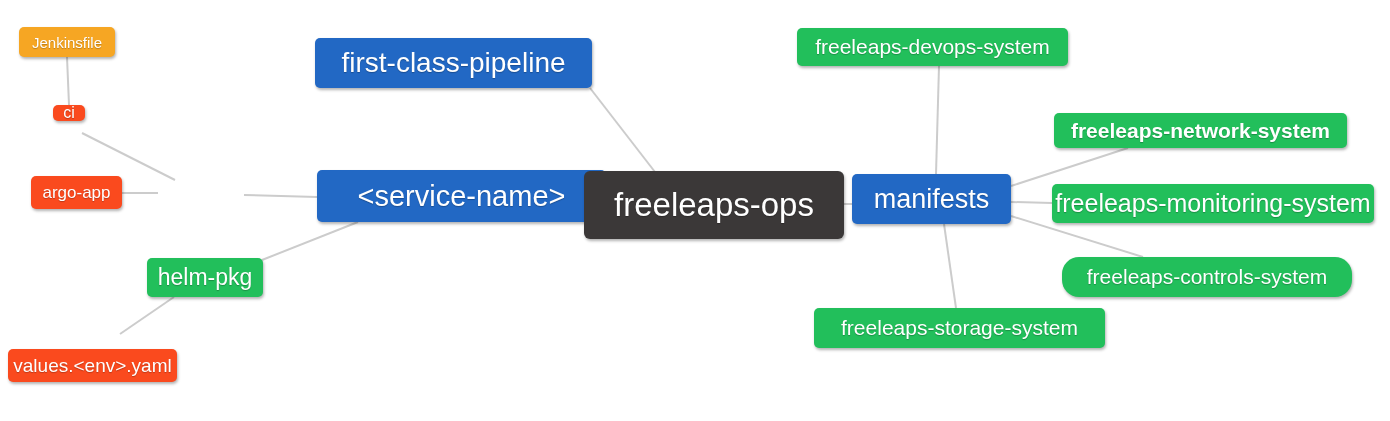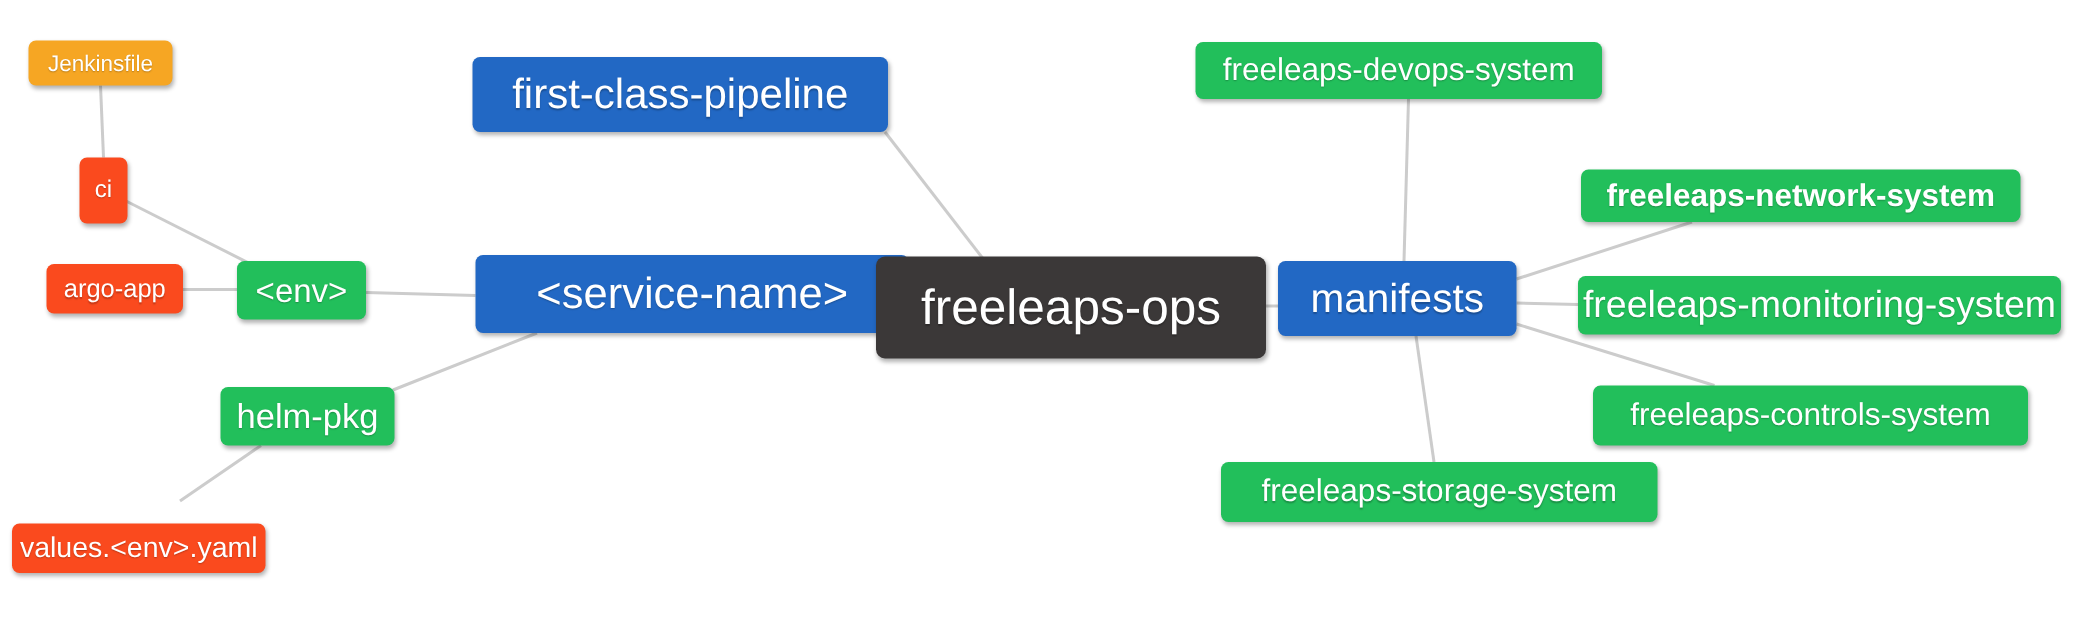--- a/index.html
+++ b/index.html
@@ -32,33 +32,33 @@
     color: #ffffff;
     border-radius: 5px;
     box-shadow: 1px 2px 3px rgba(0,0,0,0.3);
     text-shadow: 0 1px 1px rgba(0,0,0,0.25);
     white-space: nowrap;
     cursor: pointer;
     box-sizing: border-box;
   }
   
   .n-jenkinsfile { left:19px;  top:27px;  width:96px;  height:30px; font-size:15px; }
-  .n-ci          { left:53px;  top:105px; width:32px;  height:44px; font-size:16px; }
+  .n-ci          { left:53px;  top:105px; width:32px;  height:16px; font-size:16px; }
   .n-argo        { left:31px;  top:176px; width:91px;  height:33px; font-size:17px; }
   .n-env         { left:158px; top:174px; width:86px;  height:39px; font-size:22px; }
   .n-fcp         { left:315px; top:38px;  width:277px; height:50px; font-size:28px; }
   .n-svc         { left:317px; top:170px; width:289px; height:52px; font-size:29px; }
   .n-helm        { left:147px; top:258px; width:116px; height:39px; font-size:23px; }
   .n-values      { left:8px;   top:333px; width:169px; height:33px; font-size:19px;margin-top:16px; }
   .n-root        { left:584px; top:171px; width:260px; height:68px; font-size:33px; border-radius:6px; }
   .n-manifests   { left:852px; top:174px; width:159px; height:50px; font-size:27px; }
   .n-devops      { left:797px; top:28px;  width:271px; height:38px; font-size:21px; }
   .n-network     { left:1054px;top:113px; width:293px; height:35px; font-size:21px;font-weight:bold; }
   .n-monitoring  { left:1052px;top:184px; width:322px; height:39px; font-size:25px; }
-  .n-controls    { left:1062px;top:257px; width:290px; height:40px; font-size:21px; }
+  .n-controls    { left:1062px;top:257px; width:290px; height:40px; font-size:21px;border-radius:17px; }
   .n-storage     { left:814px; top:308px; width:291px; height:40px; font-size:21px; }
 </style>
 </head>
 <body>
 
 <div class="canvas">
 
   <svg class="edges" viewBox="0 0 1390 421">
     <line x1="67" y1="57" x2="69" y2="105" style="stroke: rgb(204, 204, 204);"></line>
     <line x1="82" y1="133" x2="175" y2="180" style="stroke: rgb(204, 204, 204);"></line>
@@ -72,21 +72,20 @@
     <line x1="936" y1="174" x2="939" y2="66" style="stroke: rgb(204, 204, 204);"></line>
     <line x1="1011" y1="186" x2="1128" y2="148" style="stroke: rgb(204, 204, 204);"></line>
     <line x1="1011" y1="202" x2="1052" y2="203" style="stroke: rgb(204, 204, 204);"></line>
     <line x1="1011" y1="216" x2="1143" y2="257" style="stroke: rgb(204, 204, 204);"></line>
     <line x1="944" y1="224" x2="956" y2="308" style="stroke: rgb(204, 204, 204);"></line>
   </svg>
 
   <div class="node n-jenkinsfile" style="background-color: rgb(246, 166, 35);">Jenkinsfile</div>
   <div class="node n-ci" style="background-color: rgb(250, 74, 30);">ci</div>
   <div class="node n-argo" style="background-color: rgb(250, 74, 30); text-align: center;">argo-app</div>
-  <div class="node n-env" style="background-color: rgb(34, 191, 91);">&lt;env&gt;</div>
   <div class="node n-fcp" style="background-color: rgb(34, 104, 196);">first-class-pipeline</div>
   <div class="node n-svc" style="background-color: rgb(34, 104, 196);">&lt;service-name&gt;</div>
   <div class="node n-helm" style="background-color: rgb(34, 191, 91);">helm-pkg</div>
   <div class="node n-values" style="background-color: rgb(250, 74, 30);">values.&lt;env&gt;.yaml</div>
   <div class="node n-root" style="background-color: rgb(59, 56, 56);">freeleaps-ops</div>
   <div class="node n-manifests" style="background-color: rgb(34, 104, 196);">manifests</div>
   <div class="node n-devops" style="background-color: rgb(34, 191, 91);">freeleaps-devops-system</div>
   <div class="node n-network" style="background-color: rgb(34, 191, 91);">freeleaps-network-system</div>
   <div class="node n-monitoring" style="background-color: rgb(34, 191, 91);">freeleaps-monitoring-system</div>
   <div class="node n-controls" style="background-color: rgb(34, 191, 91);">freeleaps-controls-system</div>

